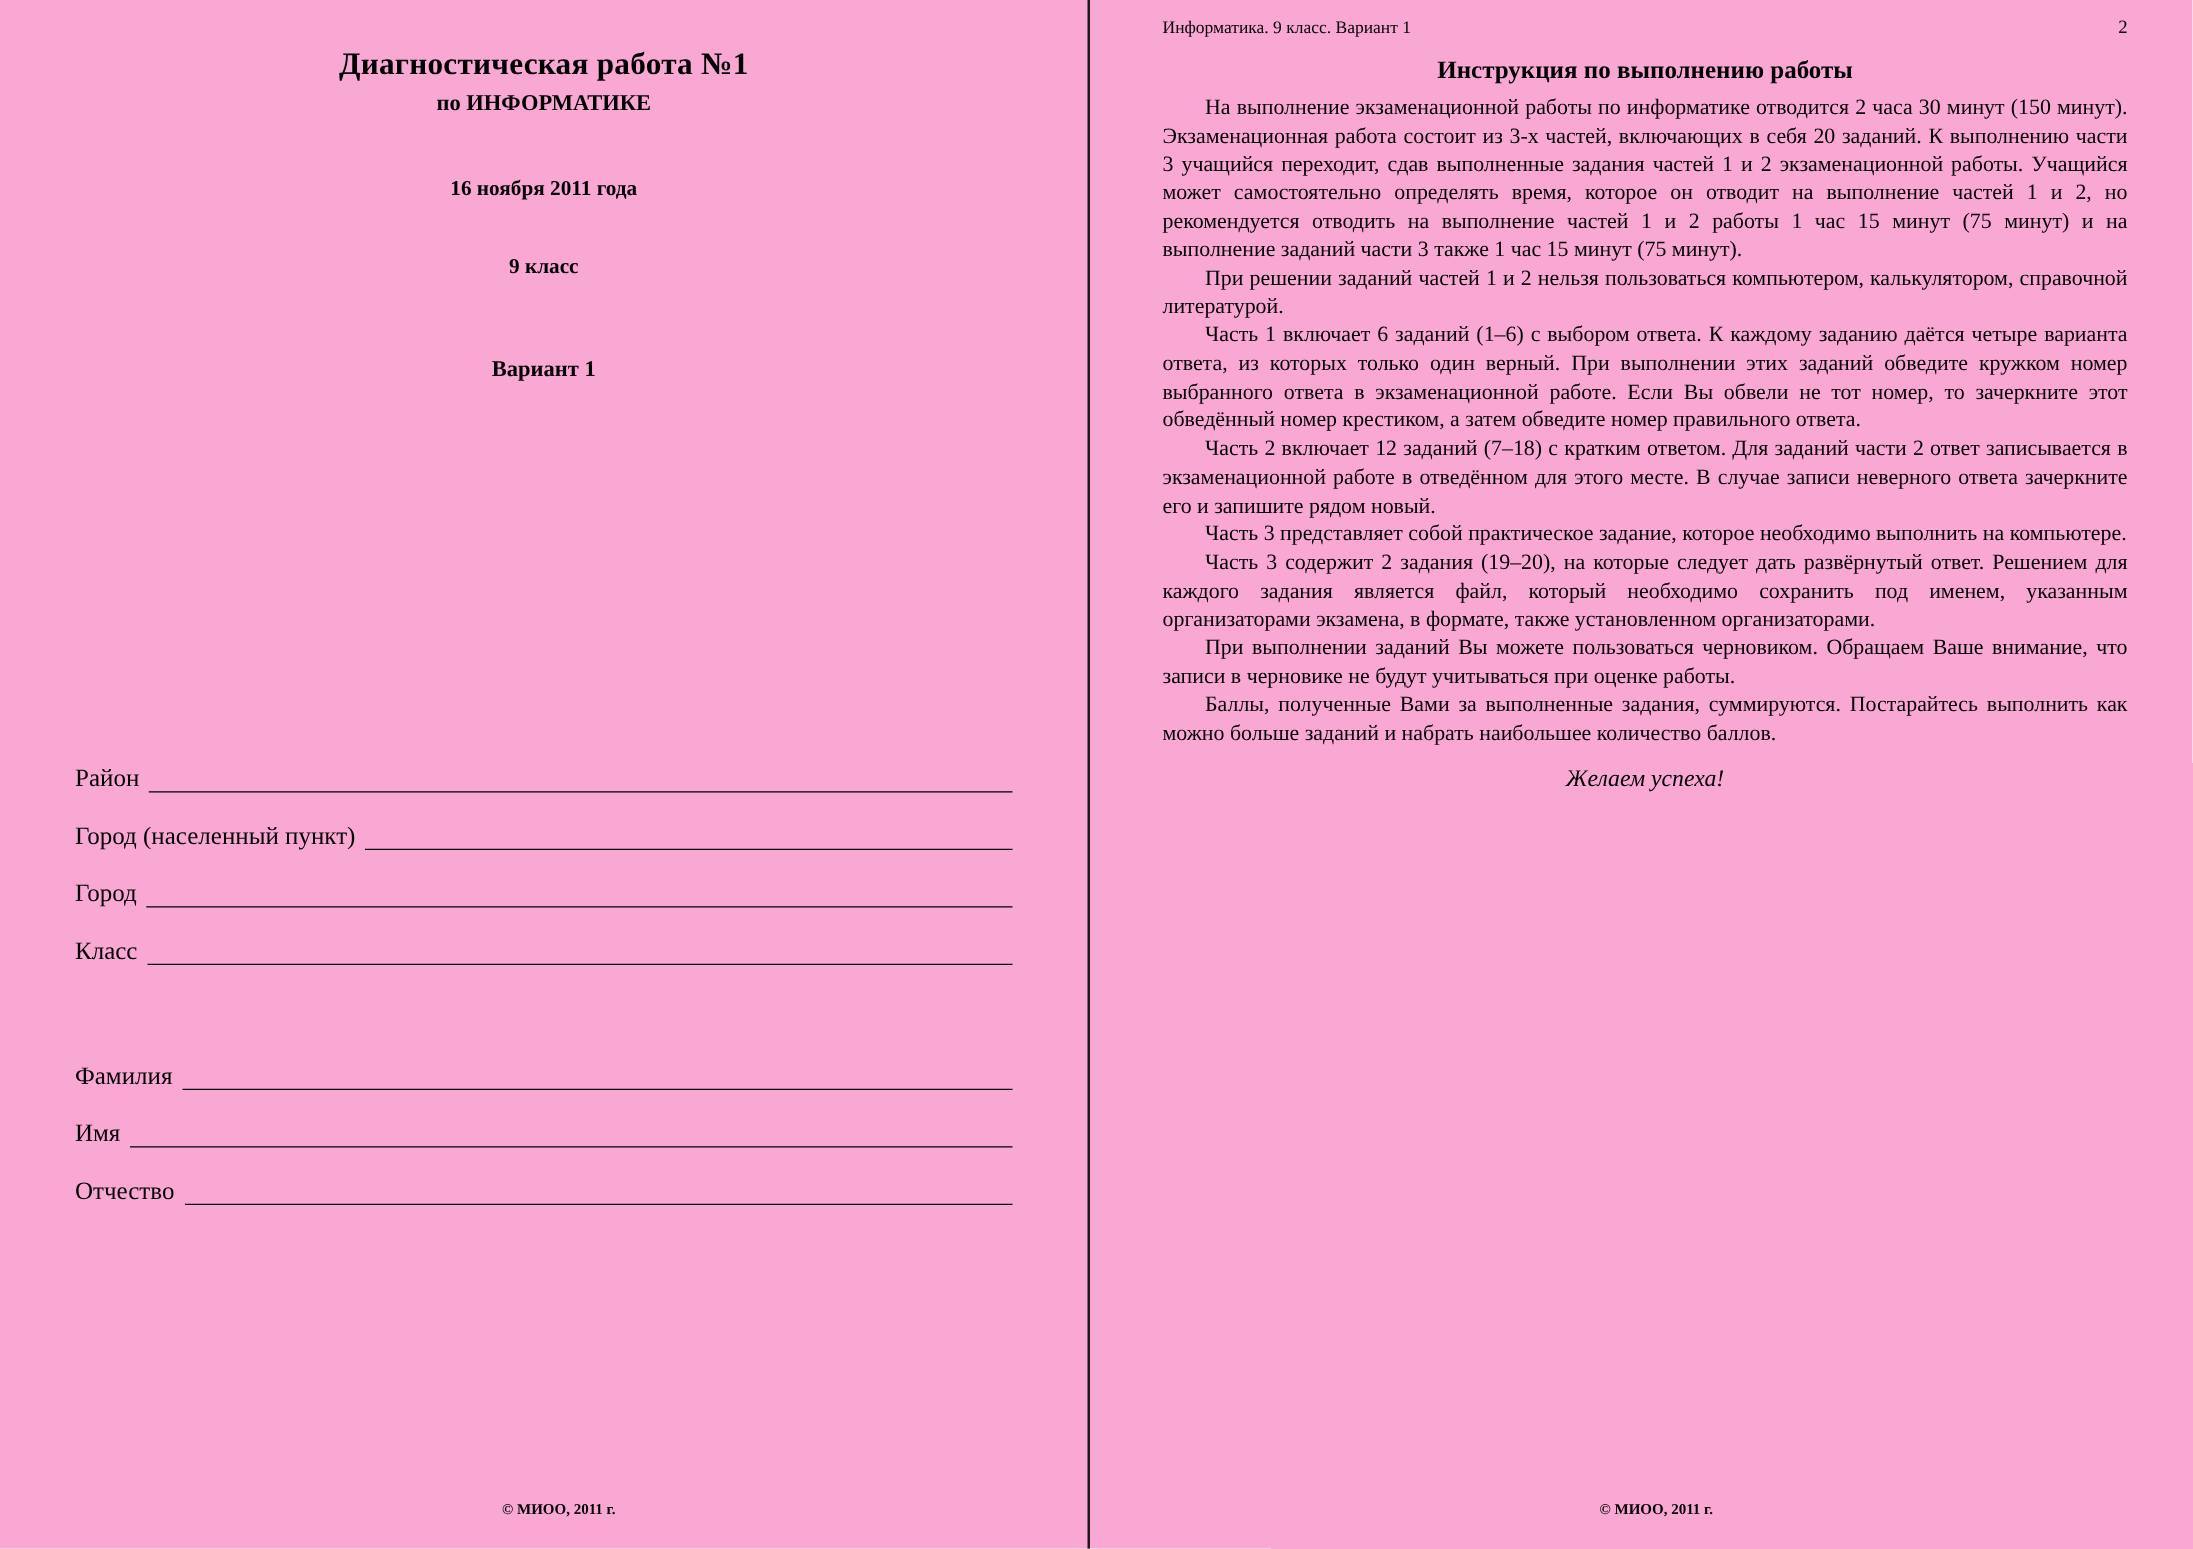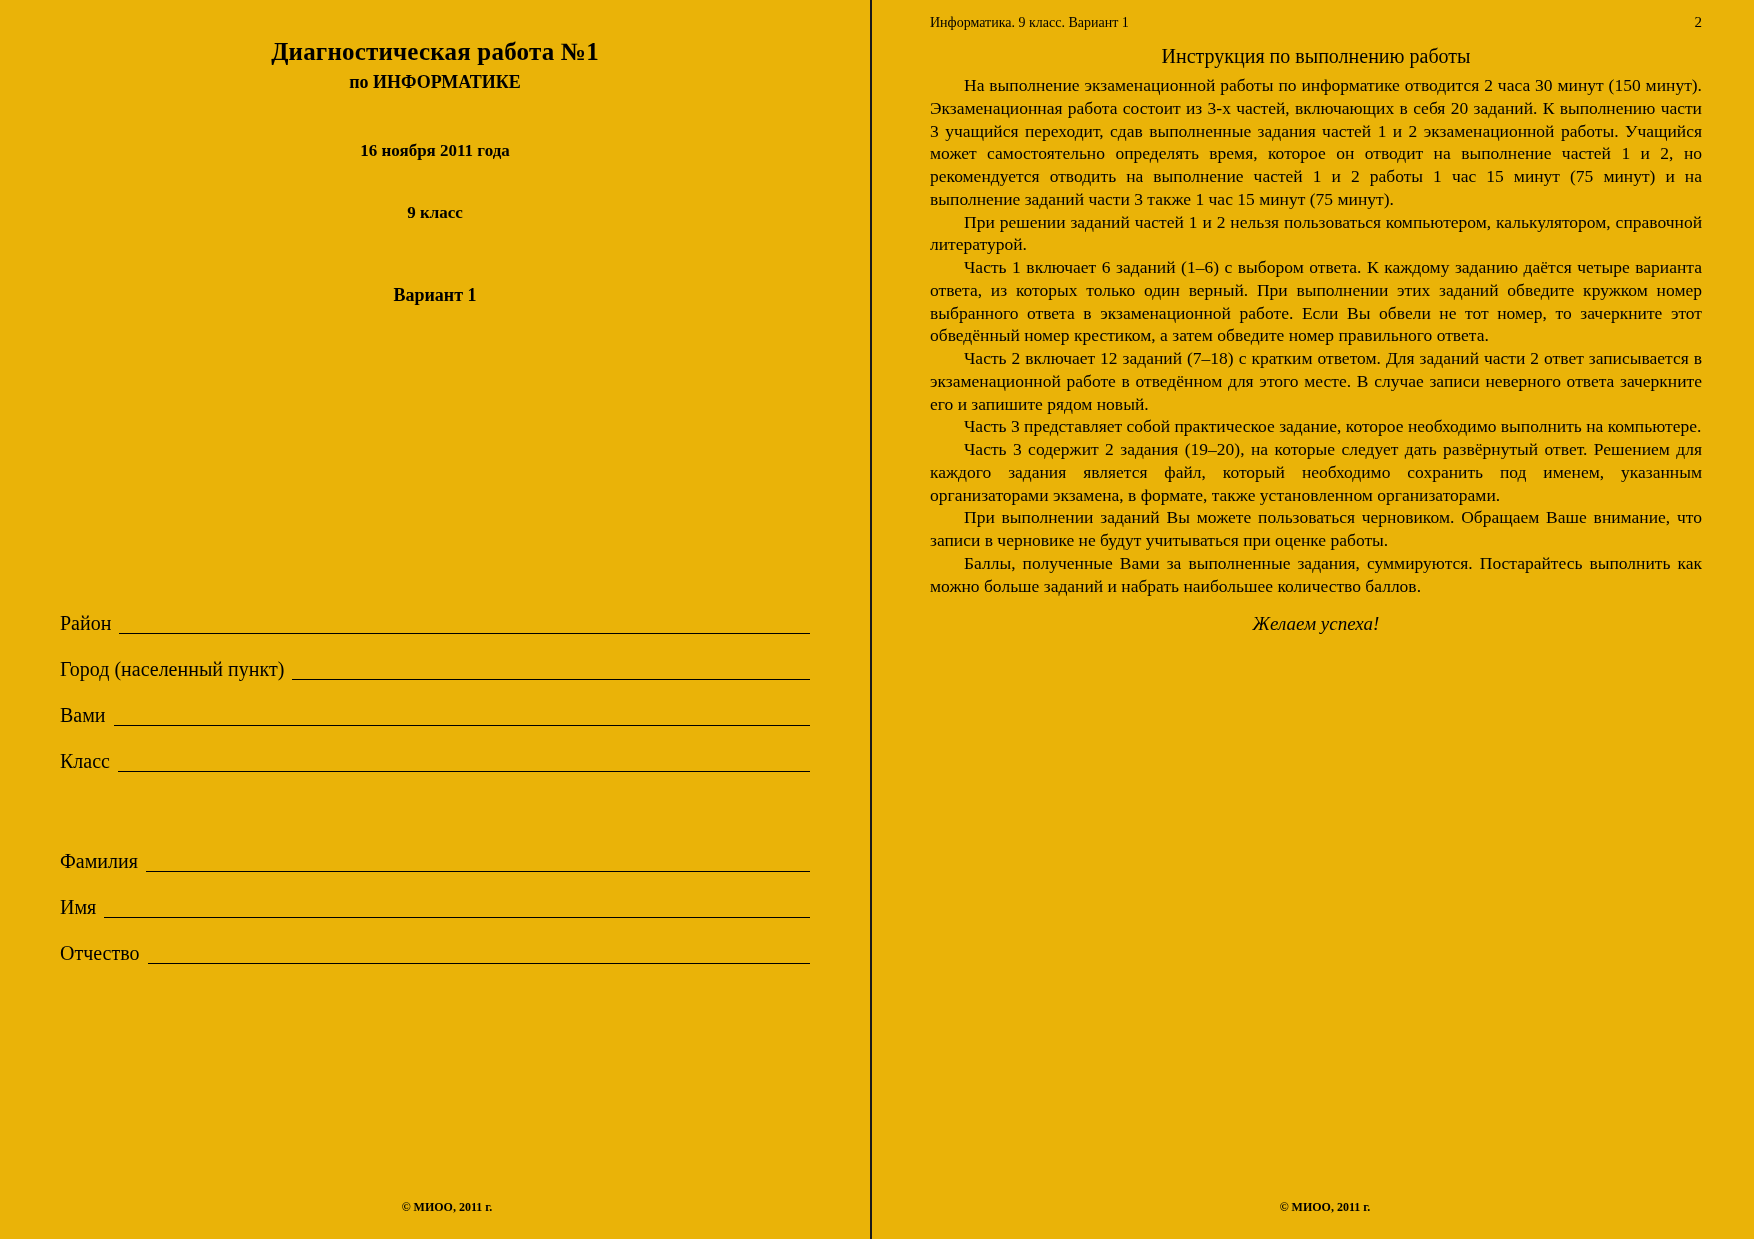--- a/index.html
+++ b/index.html
@@ -17,21 +17,21 @@
   .spread {
     display: flex;
     width: 1754px;
     height: 1239px;
     box-sizing: border-box;
   }
   .page {
     position: relative;
     box-sizing: border-box;
     height: 1239px;
-    background: #eab308;
+    background: #f9a8d4;
   }
   .page-left {
     width: 872px;
     border-right: 2px solid #1a1a1a;
     padding: 14px 60px 0 60px;
   }
   .page-right {
     width: 882px;
     padding: 14px 52px 0 58px;
   }
@@ -108,21 +108,21 @@
     font-size: 14px;
   }
   .page-head .runhead {
     font-weight: normal;
   }
   .page-head .pageno {
     font-size: 15px;
   }
   .instr-title {
     text-align: center;
-    font-weight: normal;
+    font-weight: bold;
     font-size: 20px;
     margin-top: 14px;
   }
   .instr-body {
     margin-top: 6px;
     font-size: 17.5px;
     line-height: 1.30;
     text-align: justify;
   }
   .instr-body p {
@@ -154,21 +154,21 @@
     <div class="fields-block">
       <div class="field-row">
         <span class="field-label">Район</span>
         <span class="field-line"></span>
       </div>
       <div class="field-row">
         <span class="field-label">Город (населенный пункт)</span>
         <span class="field-line"></span>
       </div>
       <div class="field-row">
-        <span class="field-label">Вами</span>
+        <span class="field-label">Город</span>
         <span class="field-line"></span>
       </div>
       <div class="field-row">
         <span class="field-label">Класс</span>
         <span class="field-line"></span>
       </div>
     </div>
 
     <div class="fields-block second">
       <div class="field-row">

